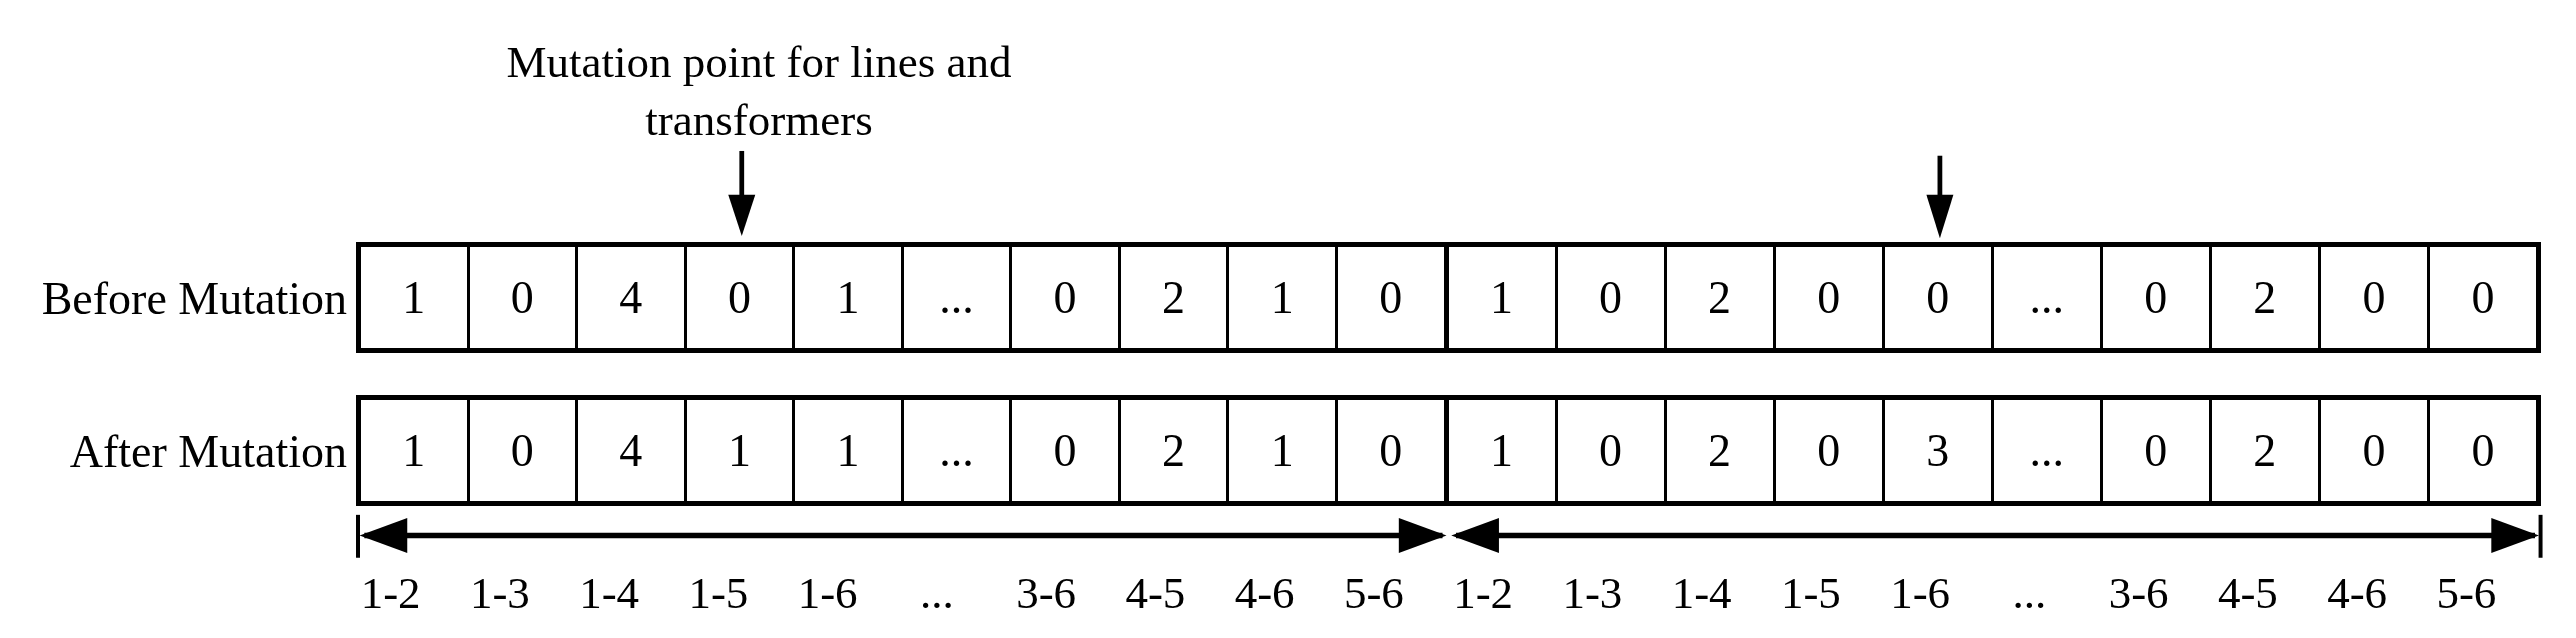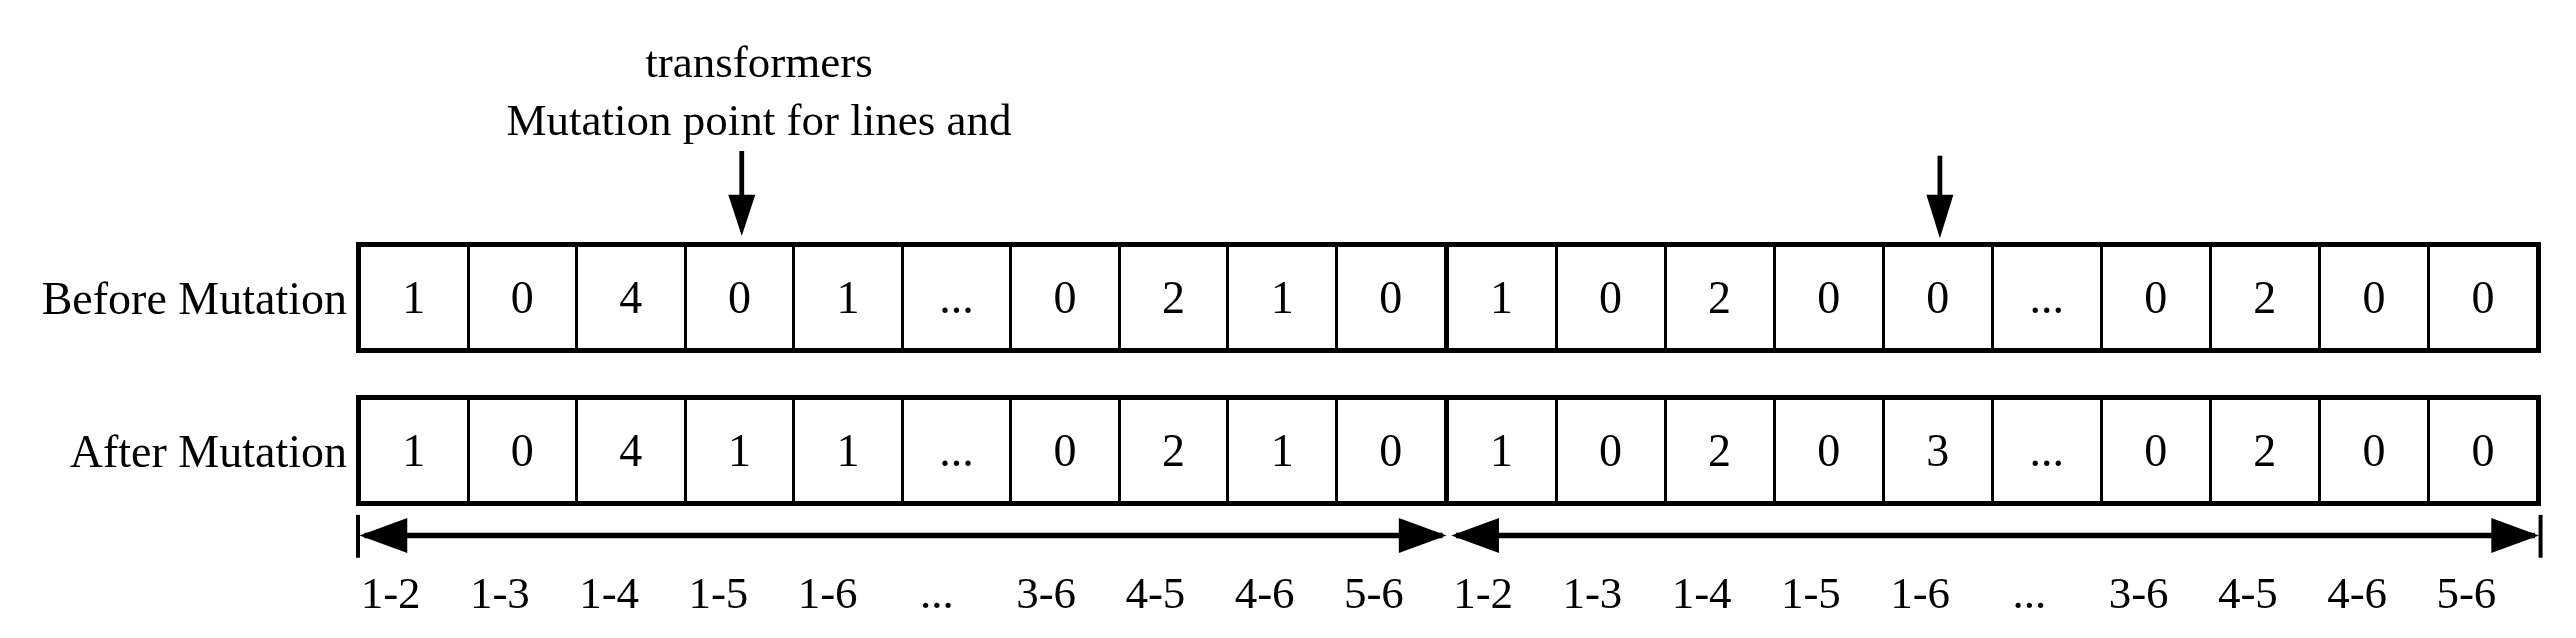--- a/index.html
+++ b/index.html
@@ -22,22 +22,22 @@
   .axis{position:absolute;left:336px;top:567px;width:2185px;display:flex;}
   .axis-half{width:50%;display:flex;}
   .axis-label{flex:1;text-align:center;font-size:45px;line-height:52px;white-space:nowrap;}
 </style>
 </head>
 <body>
 
 <div class="canvas">
 
   <div class="ann" id="ann-left">
+    <div>Mutation point for lines and</div>
     <div>transformers</div>
-    <div>Mutation point for lines and</div>
   </div>
 
 
   <svg class="layer" width="2576" height="638" viewBox="0 0 3241 803">
     <g fill="#000" stroke="none">
       <line x1="933" y1="190" x2="933" y2="250" stroke="#000" stroke-width="6"></line>
       <polygon points="916,245 950,245 933,297"></polygon>
       <line x1="2441" y1="196" x2="2441" y2="250" stroke="#000" stroke-width="6"></line>
       <polygon points="2424,245 2458,245 2441,300"></polygon>
 

